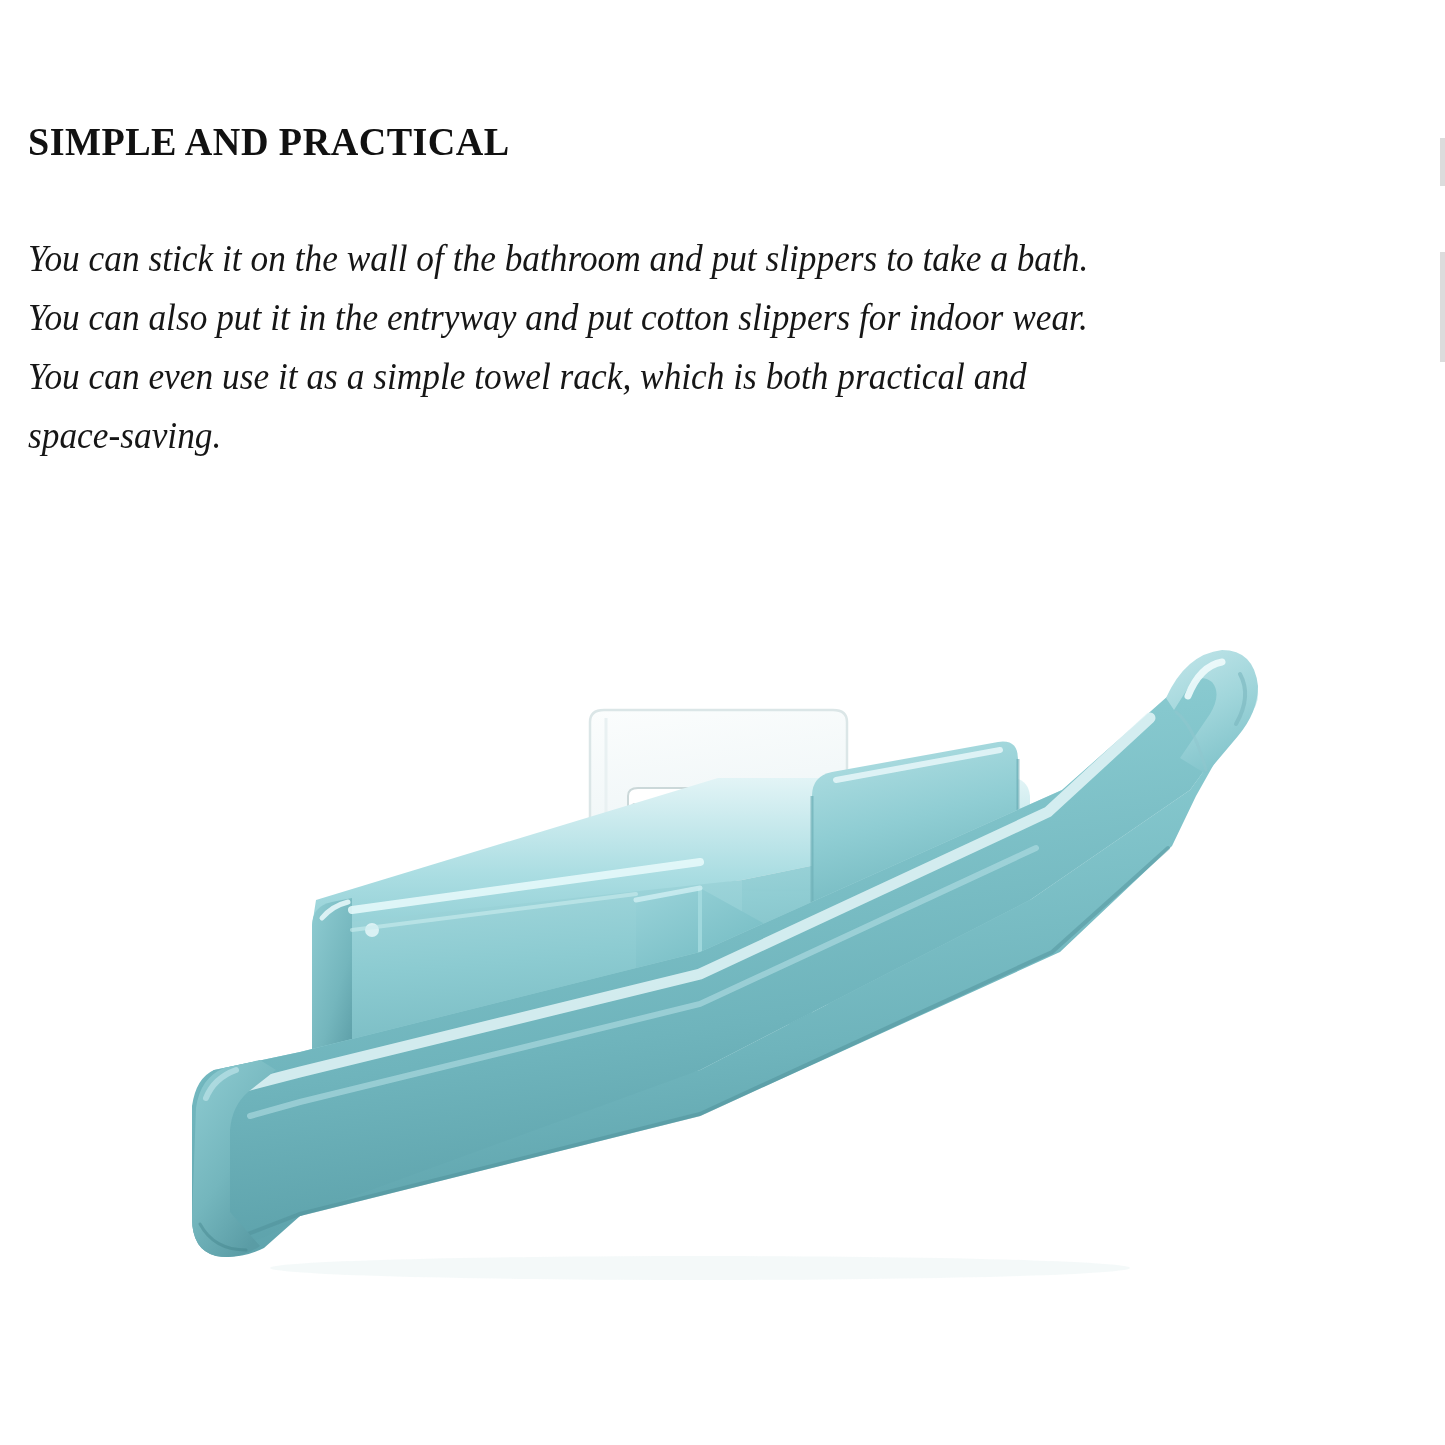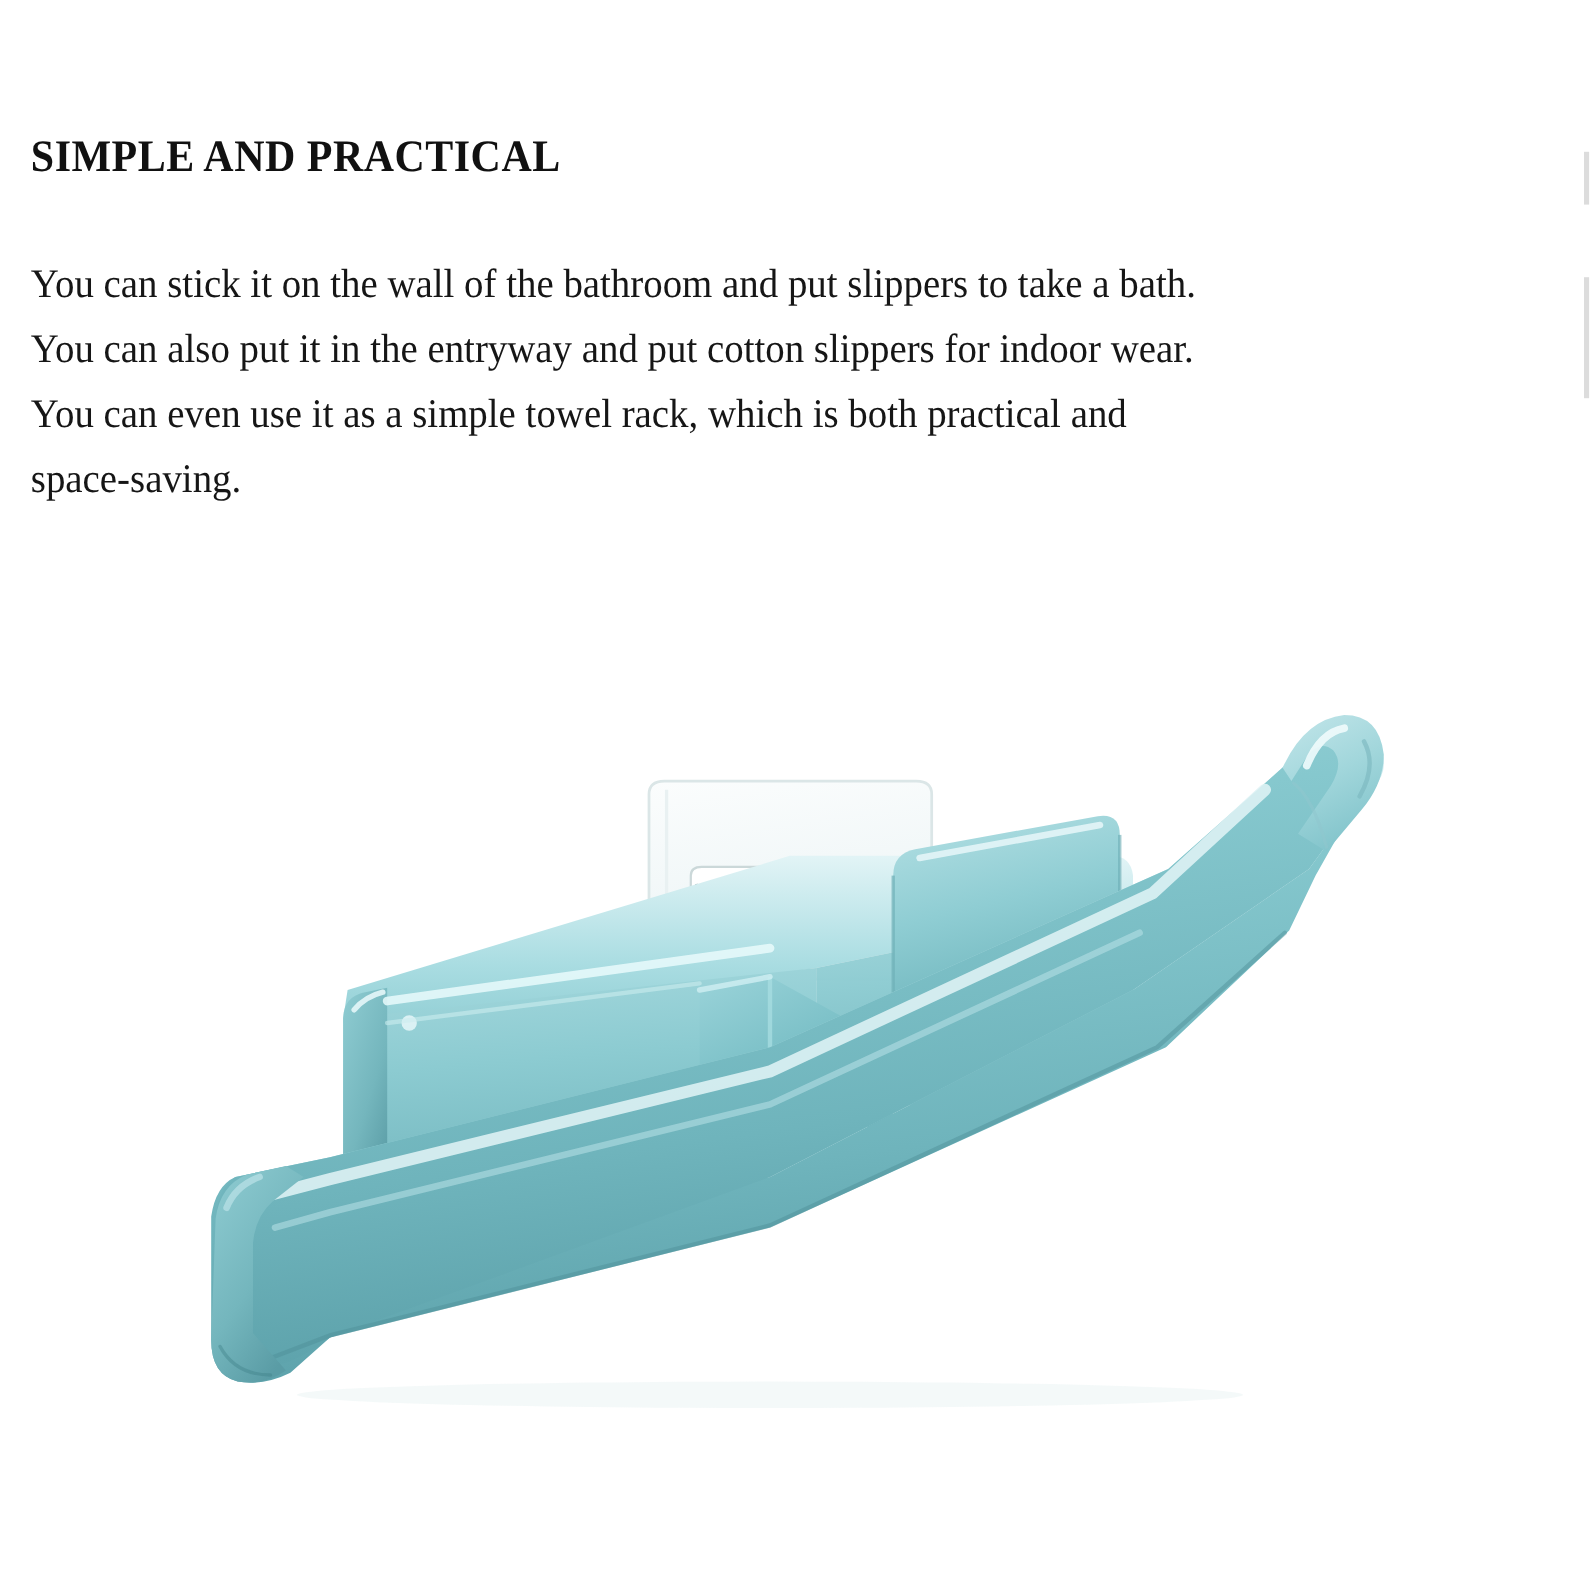--- a/index.html
+++ b/index.html
@@ -33,20 +33,21 @@
     color: #111111;
     line-height: 1.15;
     transform: scaleX(0.93);
     transform-origin: left center;
     white-space: nowrap;
     margin: 0;
   }
   .body-copy {
     margin: 0;
     padding-top: 64px;
+    font-style: italic;
   }
   .body-line {
     font-family: "Liberation Serif", "DejaVu Serif", serif;
     font-size: 37px;
     color: #161616;
     line-height: 59px;
     white-space: nowrap;
     transform: scaleX(0.955);
     transform-origin: left center;
   }

